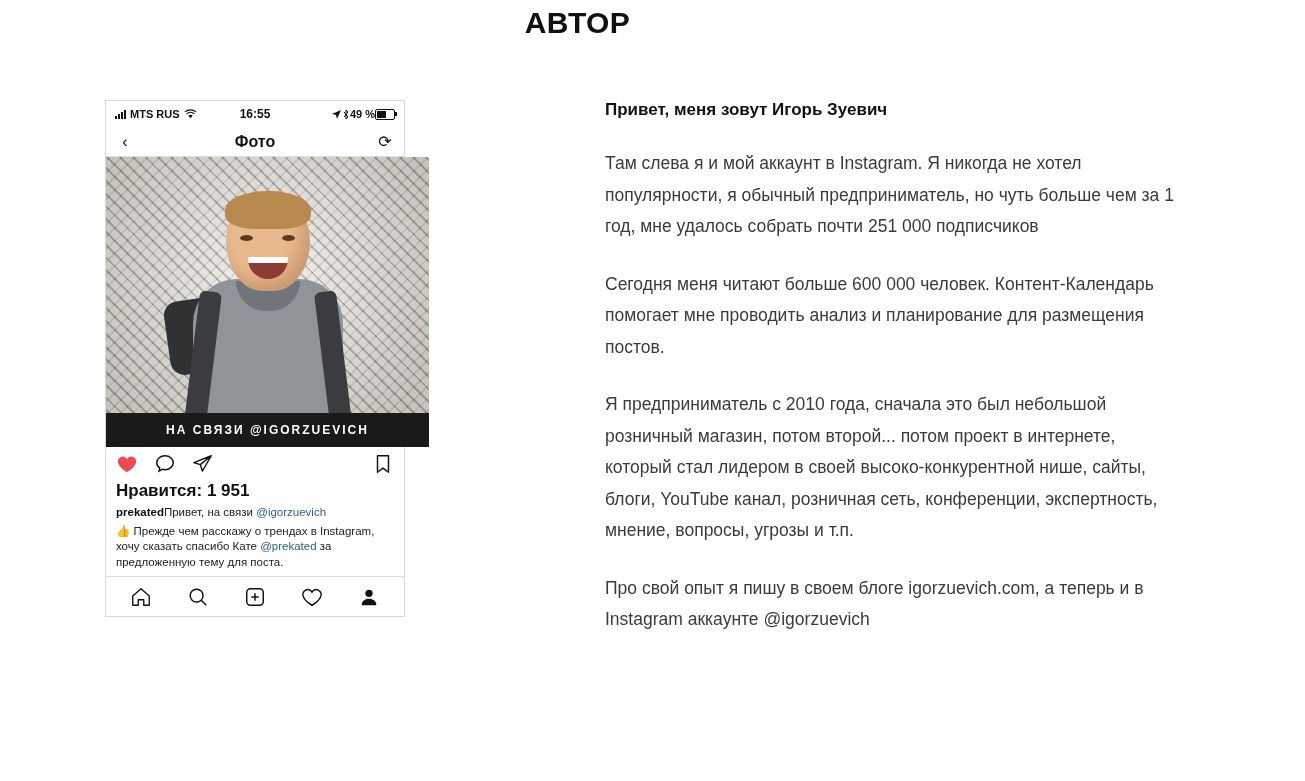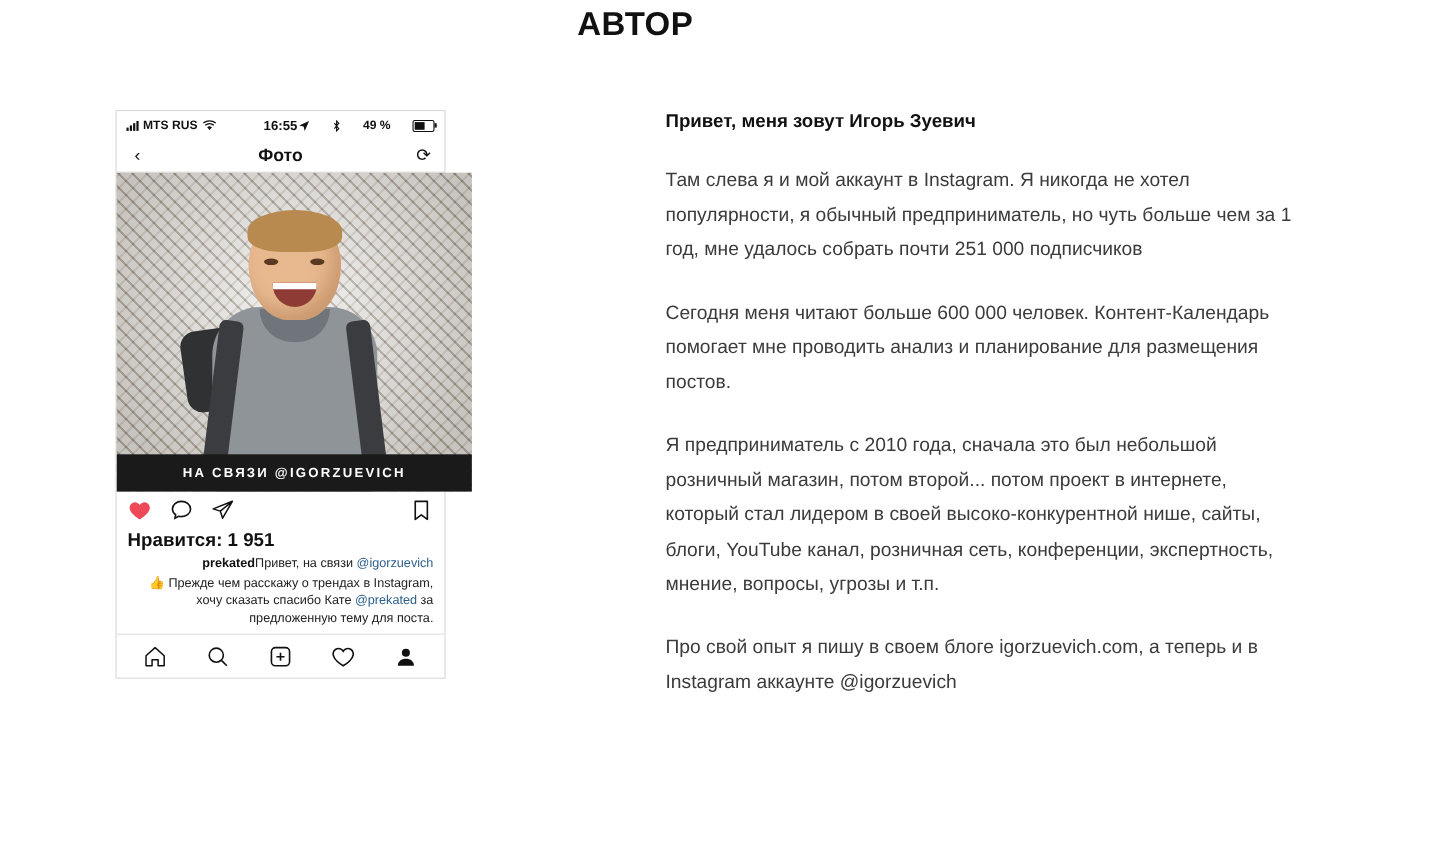--- a/index.html
+++ b/index.html
@@ -70,21 +70,21 @@
   }
   .sb-center {
     flex: 0 0 auto;
     font-size: 12px;
     font-weight: bold;
   }
   .sb-right {
     display: flex;
     align-items: center;
     justify-content: flex-end;
-    gap: 20px;
+    gap: 0;
     flex: 1;
   }
   .signal-bars {
     display: inline-flex;
     align-items: flex-end;
     gap: 1px;
     height: 9px;
   }
   .signal-bars i {
     display: block;
@@ -292,21 +292,20 @@
     padding: 0 10px 2px 10px;
     font-size: 17px;
     font-weight: bold;
     color: #111;
   }
   .caption {
     padding: 2px 10px 6px 10px;
     font-size: 11.5px;
     line-height: 1.35;
     color: #222;
-    text-align: right;
   }
   .caption .user { font-weight: bold; color: #111; }
   .caption .mention { color: #2d5f8a; }
   .caption p { margin: 3px 0 0 0; }
 
   .tabbar {
     height: 40px;
     border-top: 1px solid #dedede;
     display: flex;
     align-items: center;

